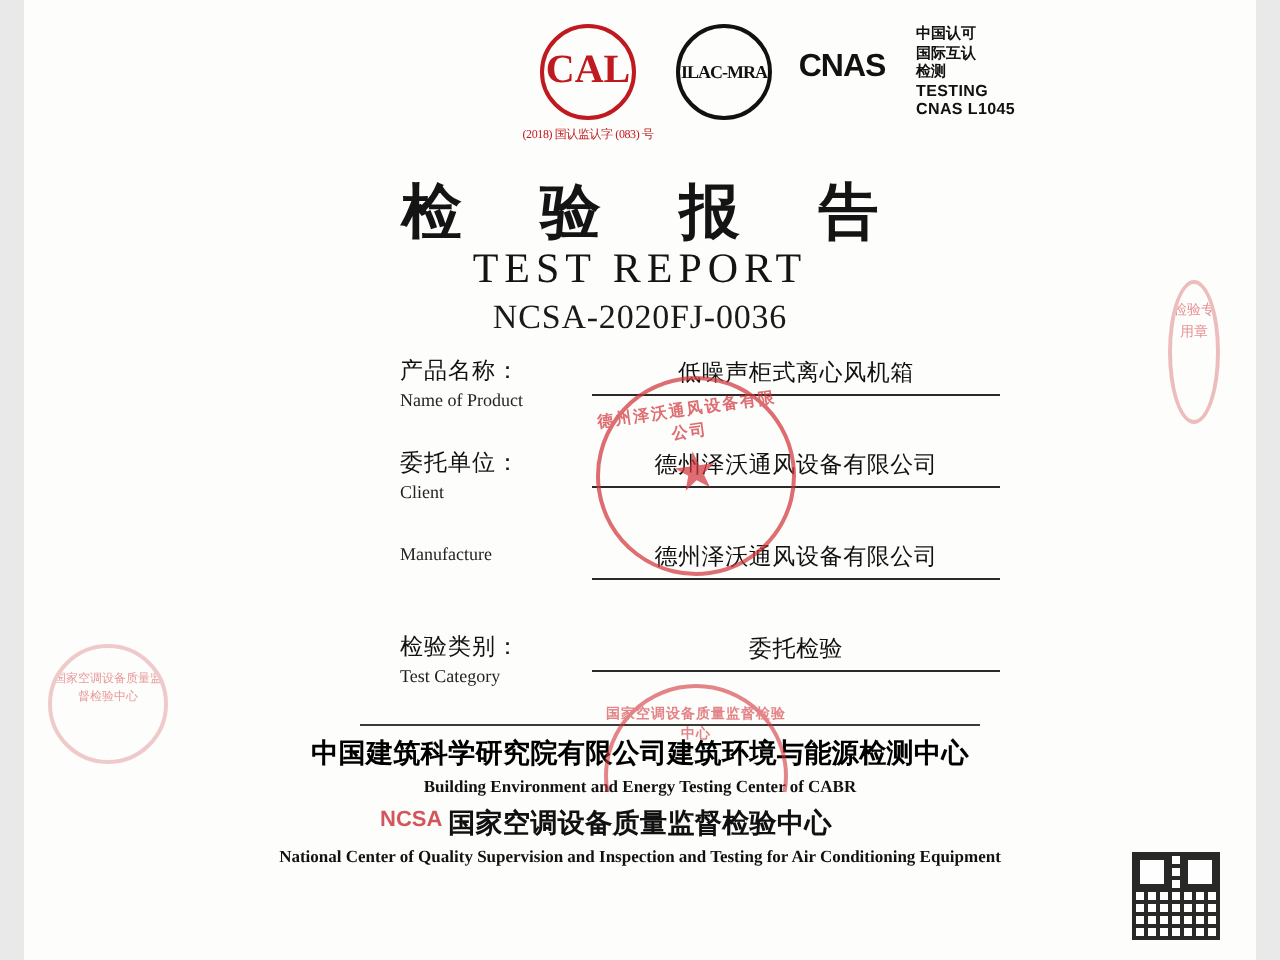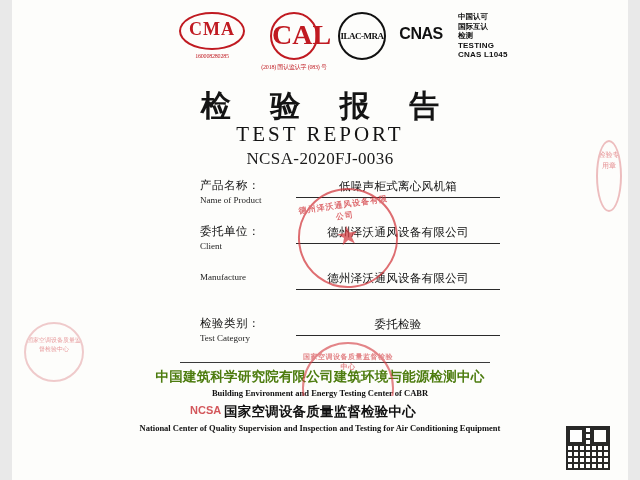--- a/index.html
+++ b/index.html
@@ -73,21 +73,21 @@
     letter-spacing: -0.2px;
     white-space: nowrap;
   }
   .cal-seal {
     width: 44px;
     height: 44px;
     border: 2px solid #c01a21;
     border-radius: 50%;
     margin: 0 auto;
     color: #c01a21;
-    font-size: 28px;
+    font-size: 20px;
     font-weight: bold;
     line-height: 42px;
     font-family: "Liberation Serif", serif;
   }
   .ilac-seal {
     width: 44px;
     height: 44px;
     border: 2px solid #111;
     border-radius: 50%;
     margin: 0 auto;
@@ -215,21 +215,21 @@
     position: absolute;
     left: 168px;
     top: 0;
     width: 310px;
     border-top: 1px solid #3a3a3a;
   }
   .footer-cn1 {
     margin-top: 6px;
     font-size: 13.5px;
     font-weight: bold;
-    color: #4d7c0f;
+    color: #000000;
     letter-spacing: 0.2px;
   }
   .footer-en1 {
     font-size: 8.5px;
     font-weight: bold;
     color: #111;
     margin-top: 2px;
   }
   .footer-cn2 {
     margin-top: 5px;
@@ -301,21 +301,21 @@
     position: absolute;
     left: 0; top: 10px;
     width: 92px;
     text-align: center;
     font-size: 7px;
     color: #d2363c;
     font-weight: bold;
     letter-spacing: 0.5px;
   }
   .stamp-edge {
-    right: 6px;
+    right: 18px;
     top: 140px;
     width: 26px;
     height: 72px;
     border: 2px solid #e08a8e;
     border-radius: 50%;
     color: #d2363c;
     font-size: 7px;
     text-align: center;
     line-height: 11px;
     padding-top: 8px;
@@ -376,24 +376,20 @@
 
 <div id="page">
 
   <div class="side-bar left"></div>
   <div class="side-bar right"></div>
 
   <div class="sheet">
 
     <div class="logo-row">
 
-      <div class="logo logo-cma">
-        <div class="seal-oval">CMA</div>
-        <div class="seal-caption">160008280285</div>
-      </div>
 
       <div class="logo logo-cal">
         <div class="cal-seal">CAL</div>
         <div class="seal-caption">(2018) 国认监认字 (083) 号</div>
       </div>
 
       <div class="logo logo-ilac">
         <div class="ilac-seal">ILAC-MRA</div>
       </div>
 

